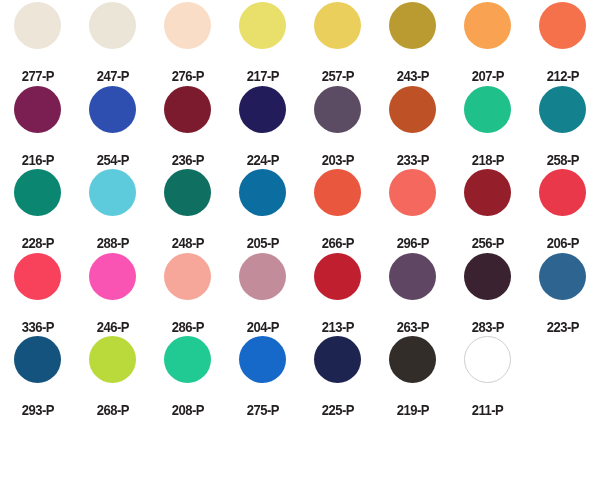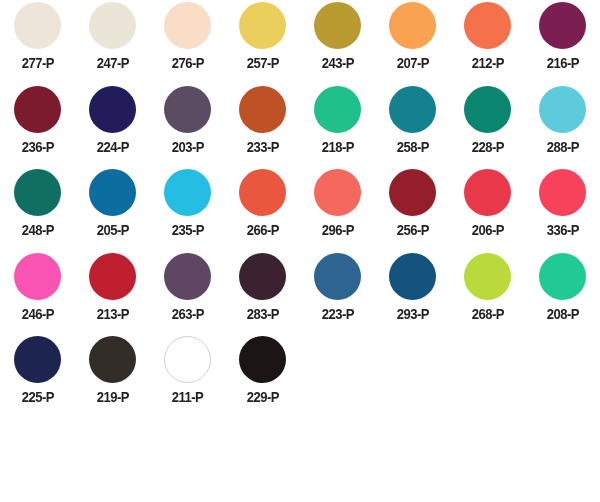--- a/index.html
+++ b/index.html
@@ -31,21 +31,21 @@
     align-content: start;
     justify-content: start;
   }
   .swatch-cell {
     position: relative;
     width: 75px;
     height: 83.6px;
     display: flex;
     flex-direction: column;
     align-items: center;
-    justify-content: flex-start;
+    justify-content: space-between;
     box-sizing: border-box;
   }
   .swatch-dot {
     width: 47px;
     height: 47px;
     border-radius: 50%;
     margin-top: 2px;
     box-sizing: border-box;
     background: #ffffff;
     flex: 0 0 auto;
@@ -78,40 +78,48 @@
       </div>
       <div class="swatch-cell">
         <div class="swatch-dot" style="background: rgb(234, 229, 214);"></div>
         <div class="swatch-label">247-P</div>
       </div>
       <div class="swatch-cell">
         <div class="swatch-dot" style="background: rgb(249, 221, 199);"></div>
         <div class="swatch-label">276-P</div>
       </div>
       <div class="swatch-cell">
+        <div class="swatch-dot" style="background: rgb(232, 224, 106);"></div>
+        <div class="swatch-label">217-P</div>
+      </div>
+      <div class="swatch-cell">
         <div class="swatch-dot" style="background: rgb(235, 207, 93);"></div>
         <div class="swatch-label">257-P</div>
       </div>
       <div class="swatch-cell">
         <div class="swatch-dot" style="background: rgb(185, 155, 49);"></div>
         <div class="swatch-label">243-P</div>
       </div>
       <div class="swatch-cell">
         <div class="swatch-dot" style="background: rgb(248, 162, 82);"></div>
         <div class="swatch-label">207-P</div>
       </div>
       <div class="swatch-cell">
         <div class="swatch-dot" style="background: rgb(244, 113, 75);"></div>
         <div class="swatch-label">212-P</div>
       </div>
       <div class="swatch-cell">
         <div class="swatch-dot" style="background: rgb(123, 31, 83);"></div>
         <div class="swatch-label">216-P</div>
       </div>
       <div class="swatch-cell">
+        <div class="swatch-dot" style="background: rgb(47, 79, 176);"></div>
+        <div class="swatch-label">254-P</div>
+      </div>
+      <div class="swatch-cell">
         <div class="swatch-dot" style="background: rgb(125, 27, 46);"></div>
         <div class="swatch-label">236-P</div>
       </div>
       <div class="swatch-cell">
         <div class="swatch-dot" style="background: rgb(34, 28, 90);"></div>
         <div class="swatch-label">224-P</div>
       </div>
       <div class="swatch-cell">
         <div class="swatch-dot" style="background: rgb(92, 76, 99);"></div>
         <div class="swatch-label">203-P</div>
@@ -138,24 +146,20 @@
       </div>
       <div class="swatch-cell">
         <div class="swatch-dot" style="background: rgb(15, 112, 98);"></div>
         <div class="swatch-label">248-P</div>
       </div>
       <div class="swatch-cell">
         <div class="swatch-dot" style="background: rgb(11, 109, 160);"></div>
         <div class="swatch-label">205-P</div>
       </div>
       <div class="swatch-cell">
-        <div class="swatch-dot" style="background: rgb(37, 189, 226);"></div>
-        <div class="swatch-label">235-P</div>
-      </div>
-      <div class="swatch-cell">
         <div class="swatch-dot" style="background: rgb(233, 87, 63);"></div>
         <div class="swatch-label">266-P</div>
       </div>
       <div class="swatch-cell">
         <div class="swatch-dot" style="background: rgb(244, 104, 94);"></div>
         <div class="swatch-label">296-P</div>
       </div>
       <div class="swatch-cell">
         <div class="swatch-dot" style="background: rgb(148, 31, 43);"></div>
         <div class="swatch-label">256-P</div>
@@ -166,20 +170,28 @@
       </div>
       <div class="swatch-cell">
         <div class="swatch-dot" style="background: rgb(248, 65, 90);"></div>
         <div class="swatch-label">336-P</div>
       </div>
       <div class="swatch-cell">
         <div class="swatch-dot" style="background: rgb(249, 83, 180);"></div>
         <div class="swatch-label">246-P</div>
       </div>
       <div class="swatch-cell">
+        <div class="swatch-dot" style="background: rgb(246, 167, 154);"></div>
+        <div class="swatch-label">286-P</div>
+      </div>
+      <div class="swatch-cell">
+        <div class="swatch-dot" style="background: rgb(194, 140, 155);"></div>
+        <div class="swatch-label">204-P</div>
+      </div>
+      <div class="swatch-cell">
         <div class="swatch-dot" style="background: rgb(192, 31, 48);"></div>
         <div class="swatch-label">213-P</div>
       </div>
       <div class="swatch-cell">
         <div class="swatch-dot" style="background: rgb(95, 71, 99);"></div>
         <div class="swatch-label">263-P</div>
       </div>
       <div class="swatch-cell">
         <div class="swatch-dot" style="background: rgb(58, 34, 48);"></div>
         <div class="swatch-label">283-P</div>
@@ -194,29 +206,29 @@
       </div>
       <div class="swatch-cell">
         <div class="swatch-dot" style="background: rgb(186, 218, 60);"></div>
         <div class="swatch-label">268-P</div>
       </div>
       <div class="swatch-cell">
         <div class="swatch-dot" style="background: rgb(33, 202, 146);"></div>
         <div class="swatch-label">208-P</div>
       </div>
       <div class="swatch-cell">
+        <div class="swatch-dot" style="background: rgb(22, 104, 201);"></div>
+        <div class="swatch-label">275-P</div>
+      </div>
+      <div class="swatch-cell">
         <div class="swatch-dot" style="background: rgb(30, 36, 80);"></div>
         <div class="swatch-label">225-P</div>
       </div>
       <div class="swatch-cell">
         <div class="swatch-dot" style="background: rgb(51, 45, 41);"></div>
         <div class="swatch-label">219-P</div>
       </div>
       <div class="swatch-cell">
         <div class="swatch-dot outlined" style="background: rgb(255, 255, 255);"></div>
         <div class="swatch-label">211-P</div>
-      </div>
-      <div class="swatch-cell">
-        <div class="swatch-dot" style="background: rgb(27, 22, 20);"></div>
-        <div class="swatch-label">229-P</div>
       </div>
     </div>
 </div>
 
 </body></html>

